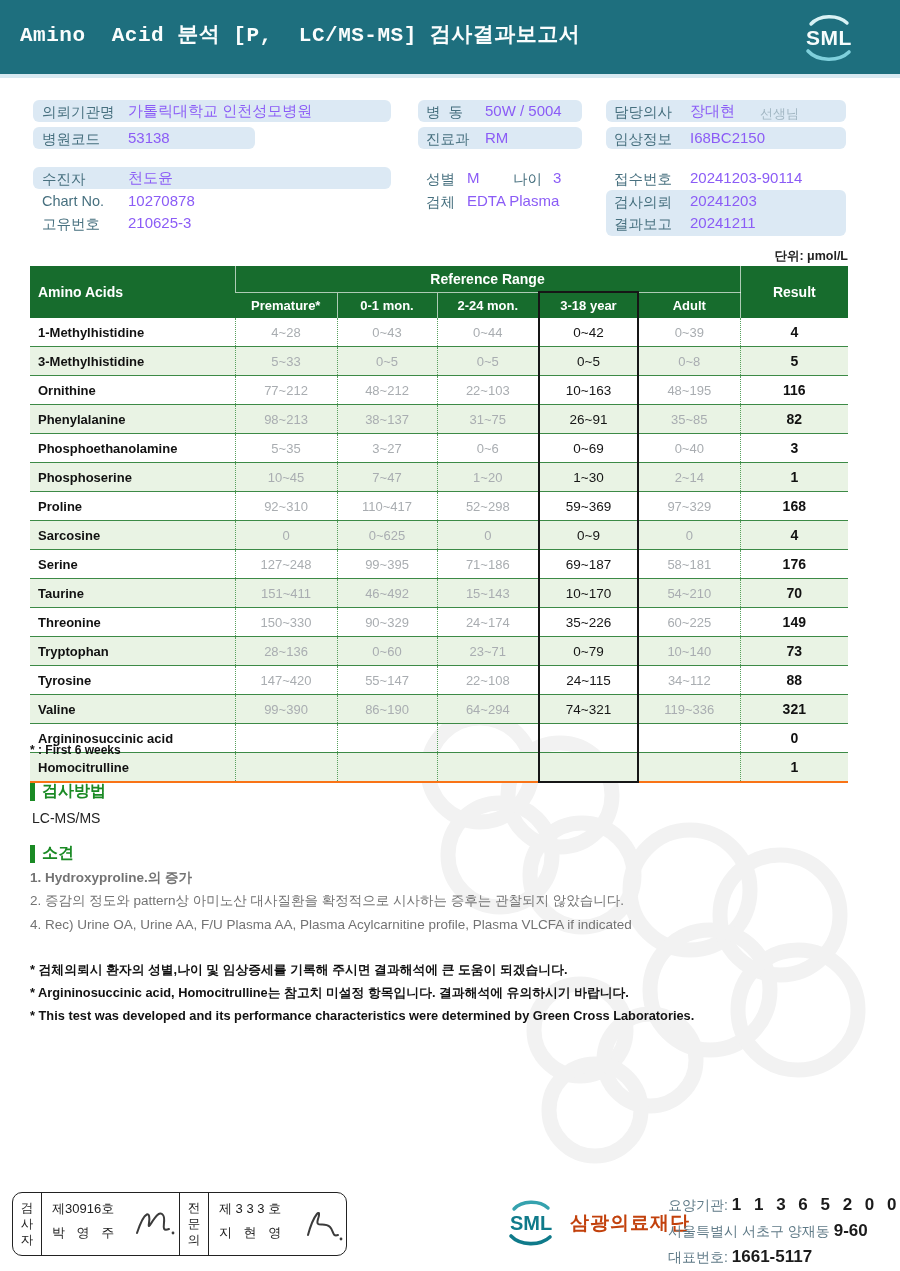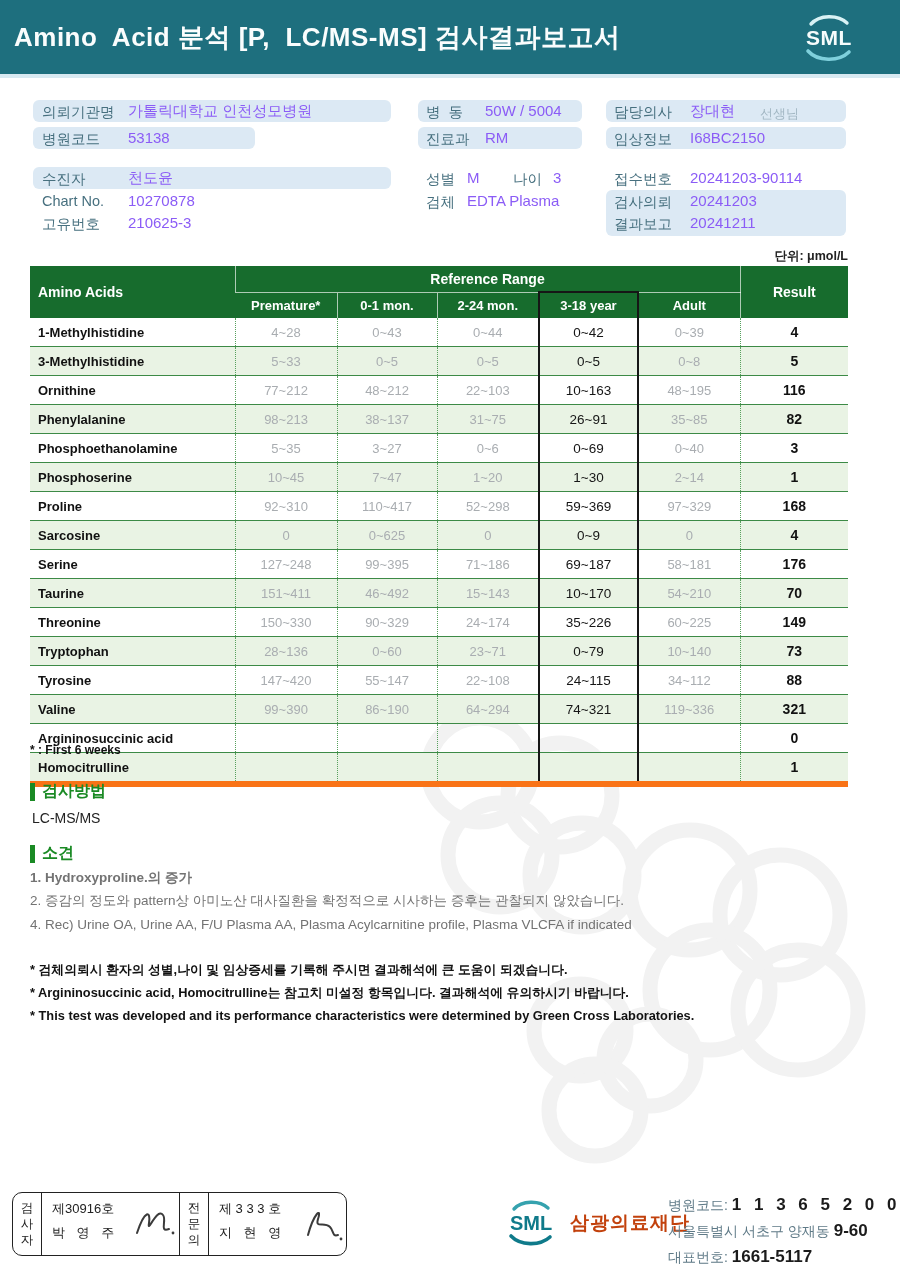--- a/index.html
+++ b/index.html
@@ -2,31 +2,31 @@
 <html><head>
 <meta charset="utf-8">
 <style>
   html,body{margin:0;padding:0;background:#fff;}
   body{font-family:"Liberation Sans","DejaVu Sans",sans-serif;-webkit-font-smoothing:antialiased;}
   .page{position:relative;width:900px;height:1271px;background:#fff;overflow:hidden;}
 
   
   .titlebar{position:absolute;left:0;top:0;width:900px;height:74px;background:#1E6F7E;z-index:2;}
   .titlebar:after{content:"";position:absolute;left:0;top:74px;width:900px;height:4px;background:#D7E9F1;}
-  .title{position:absolute;left:14px;top:20px;color:#FAFDFD;font-size:26px;font-weight:700;letter-spacing:.5px;white-space:pre;}
+  .title{position:absolute;left:20px;top:20px;color:#FAFDFD;font-size:21px;font-weight:700;letter-spacing:.5px;white-space:pre;font-family:Liberation Mono, monospace;}
   .logo-hdr{position:absolute;left:795px;top:10px;}
   .pill{position:absolute;height:22px;background:#DCE9F4;border-radius:6px;z-index:2;}
   .ilabel{position:absolute;font-size:14.5px;color:#47707F;z-index:3;white-space:pre;text-align:center;}
   .ivalue{position:absolute;font-size:15px;color:#8b5cf6;z-index:3;white-space:pre;}
   .isuffix{position:absolute;font-size:13px;color:#A2B7C3;z-index:3;}
 
   
   .unit{position:absolute;right:52px;top:248px;font-size:12.5px;font-weight:700;color:#222;z-index:3;}
   .tablewrap{position:absolute;left:30px;top:266px;z-index:3;}
-  table.amino{border-collapse:collapse;table-layout:fixed;width:818px;border-bottom:6px solid #f97316;}
+  table.amino{border-collapse:collapse;table-layout:fixed;width:818px;border-bottom:2px solid #f97316;}
   table.amino thead th{background:#176C2D;color:#fff;font-weight:700;}
   th.h-amino{text-align:left;padding-left:8px;font-size:14px;}
   th.h-ref{font-size:14px;height:23px;border-left:1px solid rgba(255,255,255,.65);}
   th.h-result{font-size:14px;border-left:1px solid rgba(255,255,255,.65);}
   tr.subrow th{font-size:13px;height:23px;border-top:1px solid rgba(255,255,255,.65);}
   tr.subrow th + th{border-left:1px solid rgba(255,255,255,.65);}
   tr.subrow th.sub-y318{border:2px solid #161616;border-bottom:none;}
   tbody td{border-top:1px solid #3C8A46;height:26px;font-size:13px;}
   tbody tr:first-child td{border-top:none;}
   td.nm{font-weight:700;color:#111;padding-left:8px;font-size:13px;}
@@ -367,18 +367,18 @@
 
   <div class="logo-ftr">
     <svg width="62" height="54" viewBox="0 0 62 54">
       <path d="M14 13 A 21 15 0 0 1 48 12" stroke="#35A2AE" stroke-width="3.4" fill="none" stroke-linecap="round"></path>
       <path d="M11 40 A 24 17 0 0 0 50 41" stroke="#0F7A8A" stroke-width="3.6" fill="none" stroke-linecap="round"></path>
       <text x="31" y="34" text-anchor="middle" font-size="20" font-weight="800" fill="#0F7A8A">SML</text>
     </svg>
     <div class="orgname">삼광의료재단</div>
   </div>
   <div class="contact">
-    <div class="row"><span>병원코드: </span><span class="big sp">1 1 3 6 5 2 0 0</span></div>
+    <div class="row"><span>요양기관: </span><span class="big sp">1 1 3 6 5 2 0 0</span></div>
     <div class="row"><span>서울특별시 서초구 양재동 </span><span class="big">9-60</span></div>
     <div class="row"><span>대표번호: </span><span class="big">1661-5117</span></div>
   </div>
 
 </div>
 
 </body></html>

